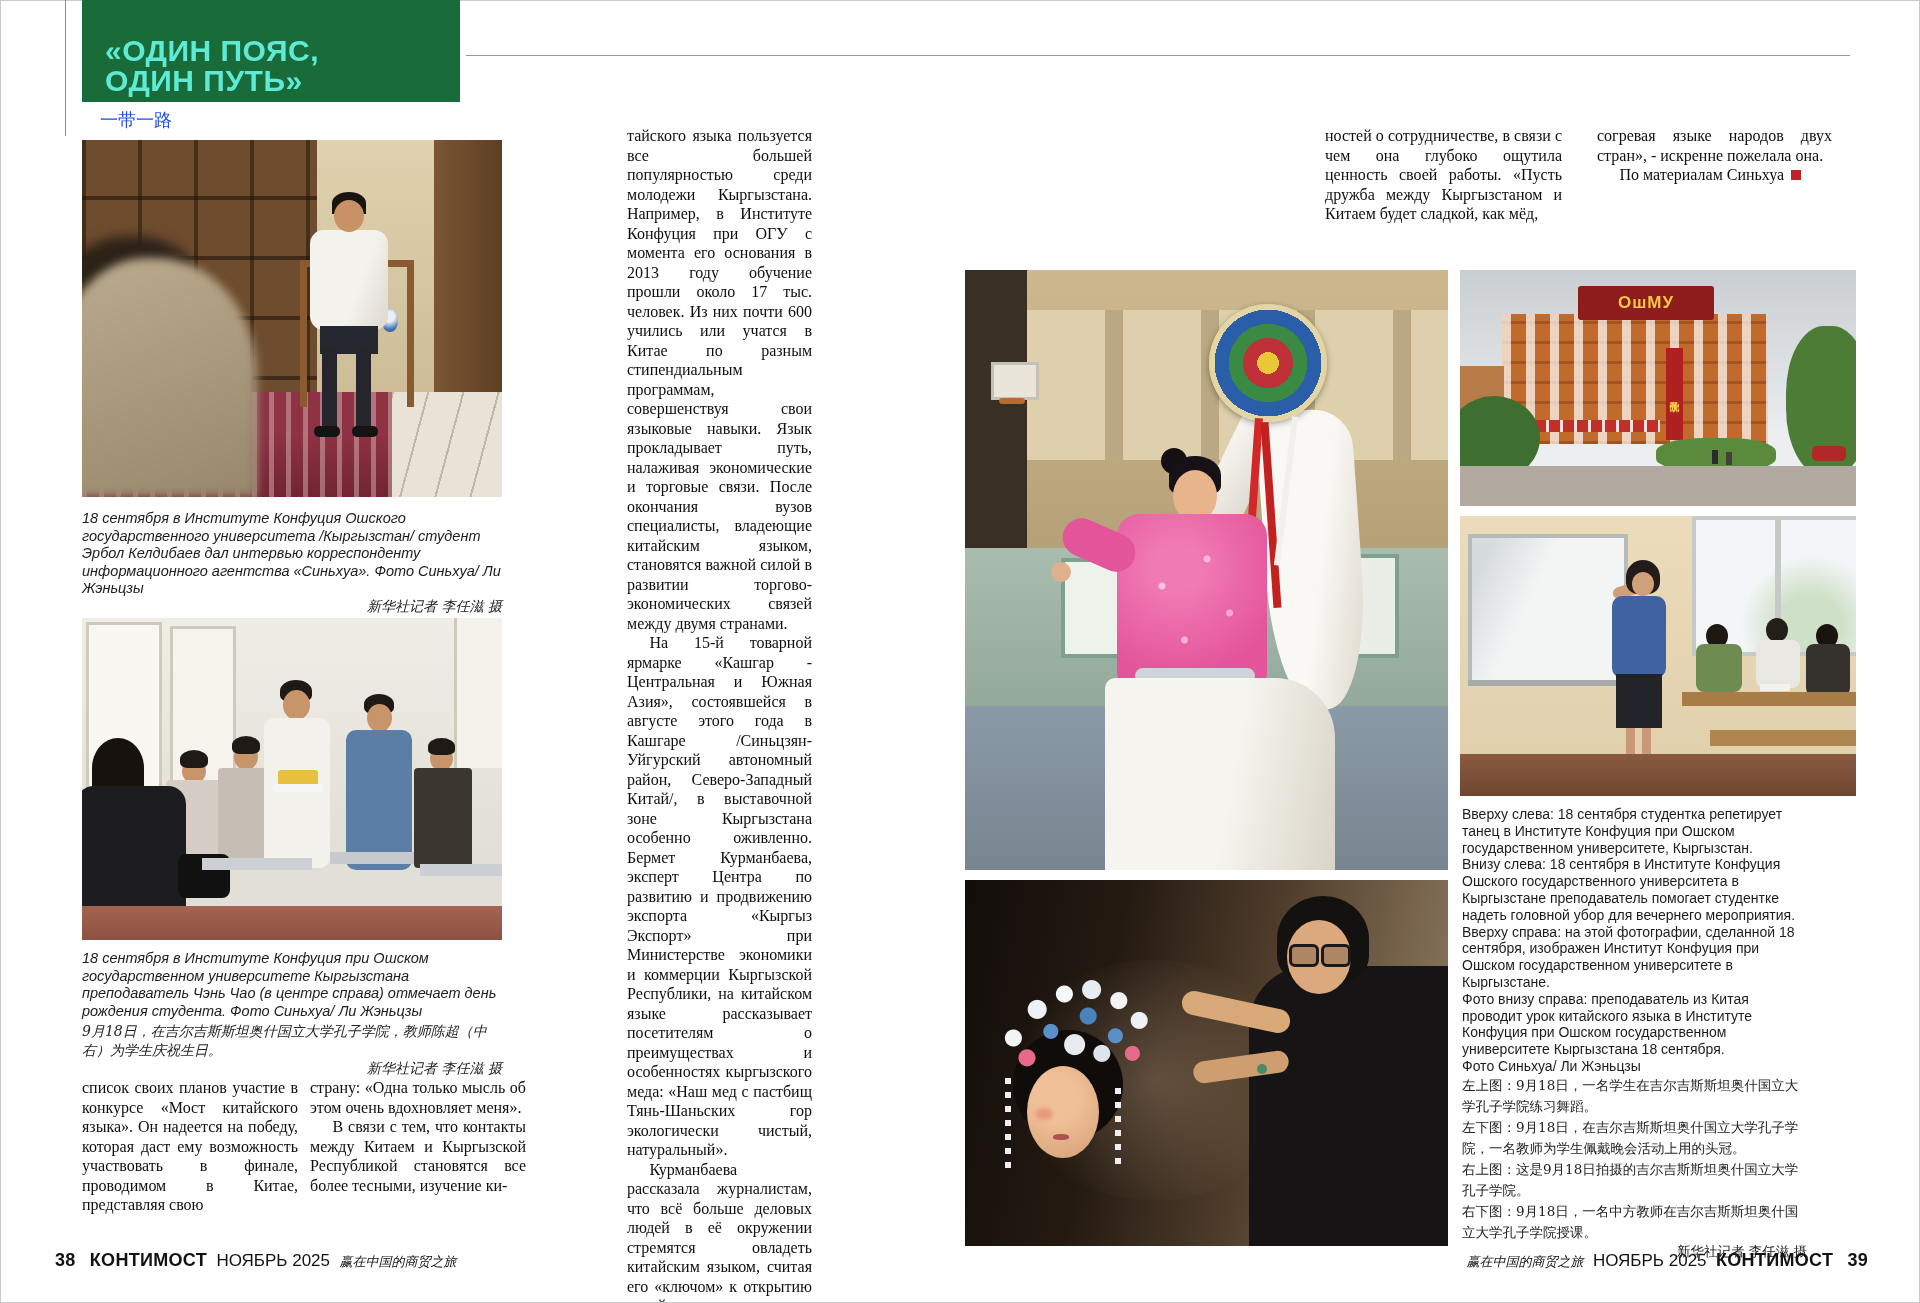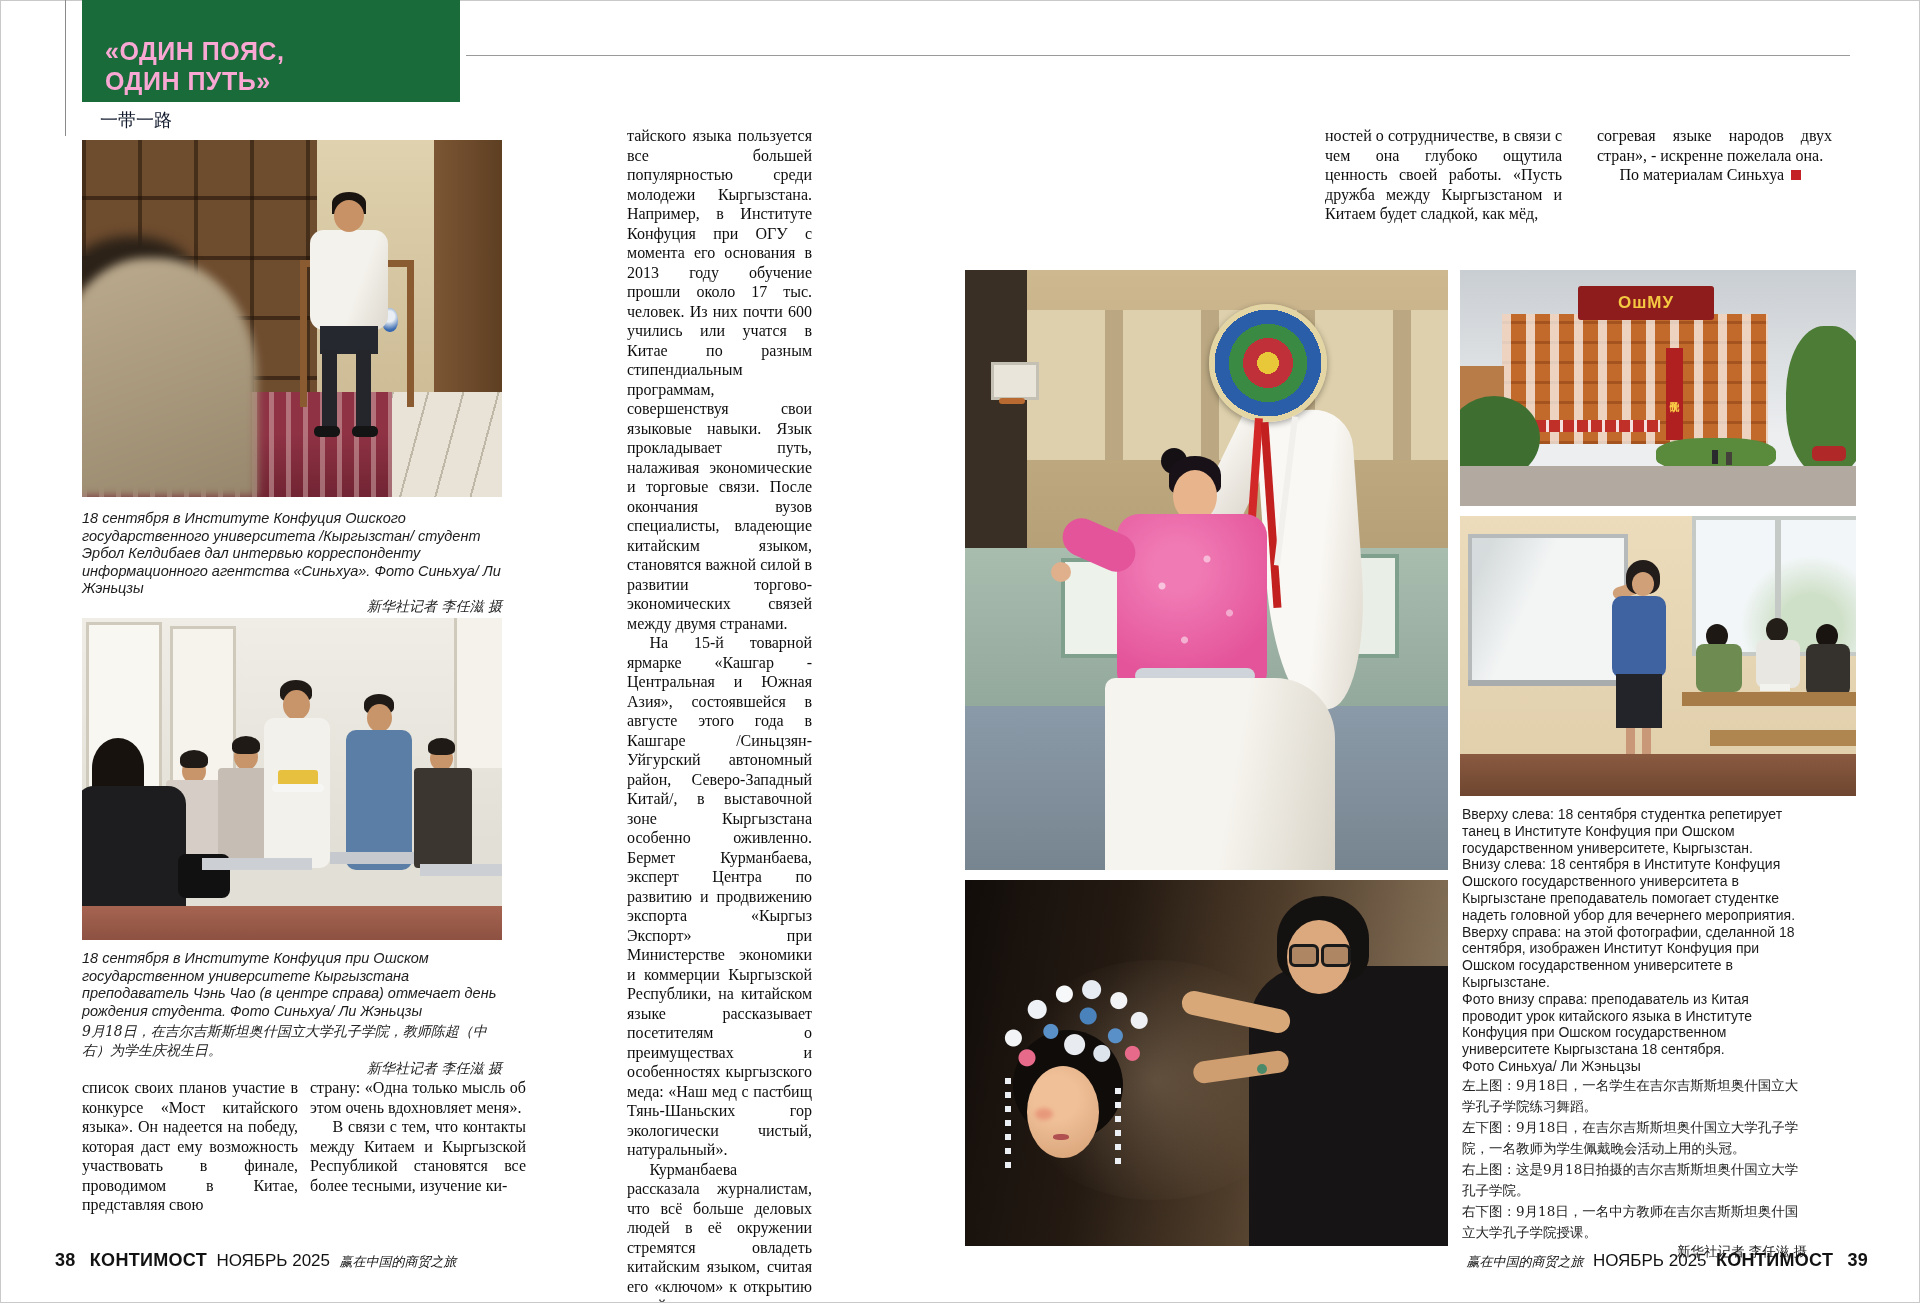--- a/index.html
+++ b/index.html
@@ -3,23 +3,23 @@
 <meta charset="utf-8">
 <style>
   html,body{margin:0;padding:0;background:#ffffff;}
   .spread{position:relative;width:1920px;height:1303px;background:#fff;overflow:hidden;
           box-shadow:0 0 0 1px #c9c9c9 inset;font-family:"Liberation Sans",sans-serif;color:#111;}
 
   
   .vrule{position:absolute;left:65px;top:0;width:1px;height:136px;background:#8a8a8a;}
   .hrule{position:absolute;left:466px;top:55px;width:1384px;height:1px;background:#9a9a9a;}
   .green-box{position:absolute;left:82px;top:0;width:378px;height:102px;background:#1a6b3a;}
-  .green-box .t{position:absolute;left:23px;top:36px;color:#f9a8d4;font-weight:bold;
-                font-size:25px;line-height:30px;letter-spacing:.5px;}
-  .cn-sub{position:absolute;left:100px;top:108px;font-size:18px;color:#0f172a;font-family:"DejaVu Sans",sans-serif;}
+  .green-box .t{position:absolute;left:23px;top:36px;color:#5eead4;font-weight:bold;
+                font-size:30px;line-height:30px;letter-spacing:.5px;}
+  .cn-sub{position:absolute;left:100px;top:108px;font-size:18px;color:#1d4ed8;font-family:"DejaVu Sans",sans-serif;}
 
   
   .photo{position:absolute;overflow:hidden;background:#d8d0c0;}
   .photo div{position:absolute;}
 
   
   .cap{position:absolute;font-size:14.5px;line-height:17.5px;color:#1c1c1c;font-style:italic;}
   .cap .cn{font-family:"DejaVu Serif",serif;font-size:14px;line-height:19px;margin-top:2px;color:#222;}
   .cap .credit{font-family:"DejaVu Serif",serif;font-size:14px;text-align:right;color:#222;}
   .body-col{position:absolute;font-family:"Liberation Serif",serif;font-size:16px;

